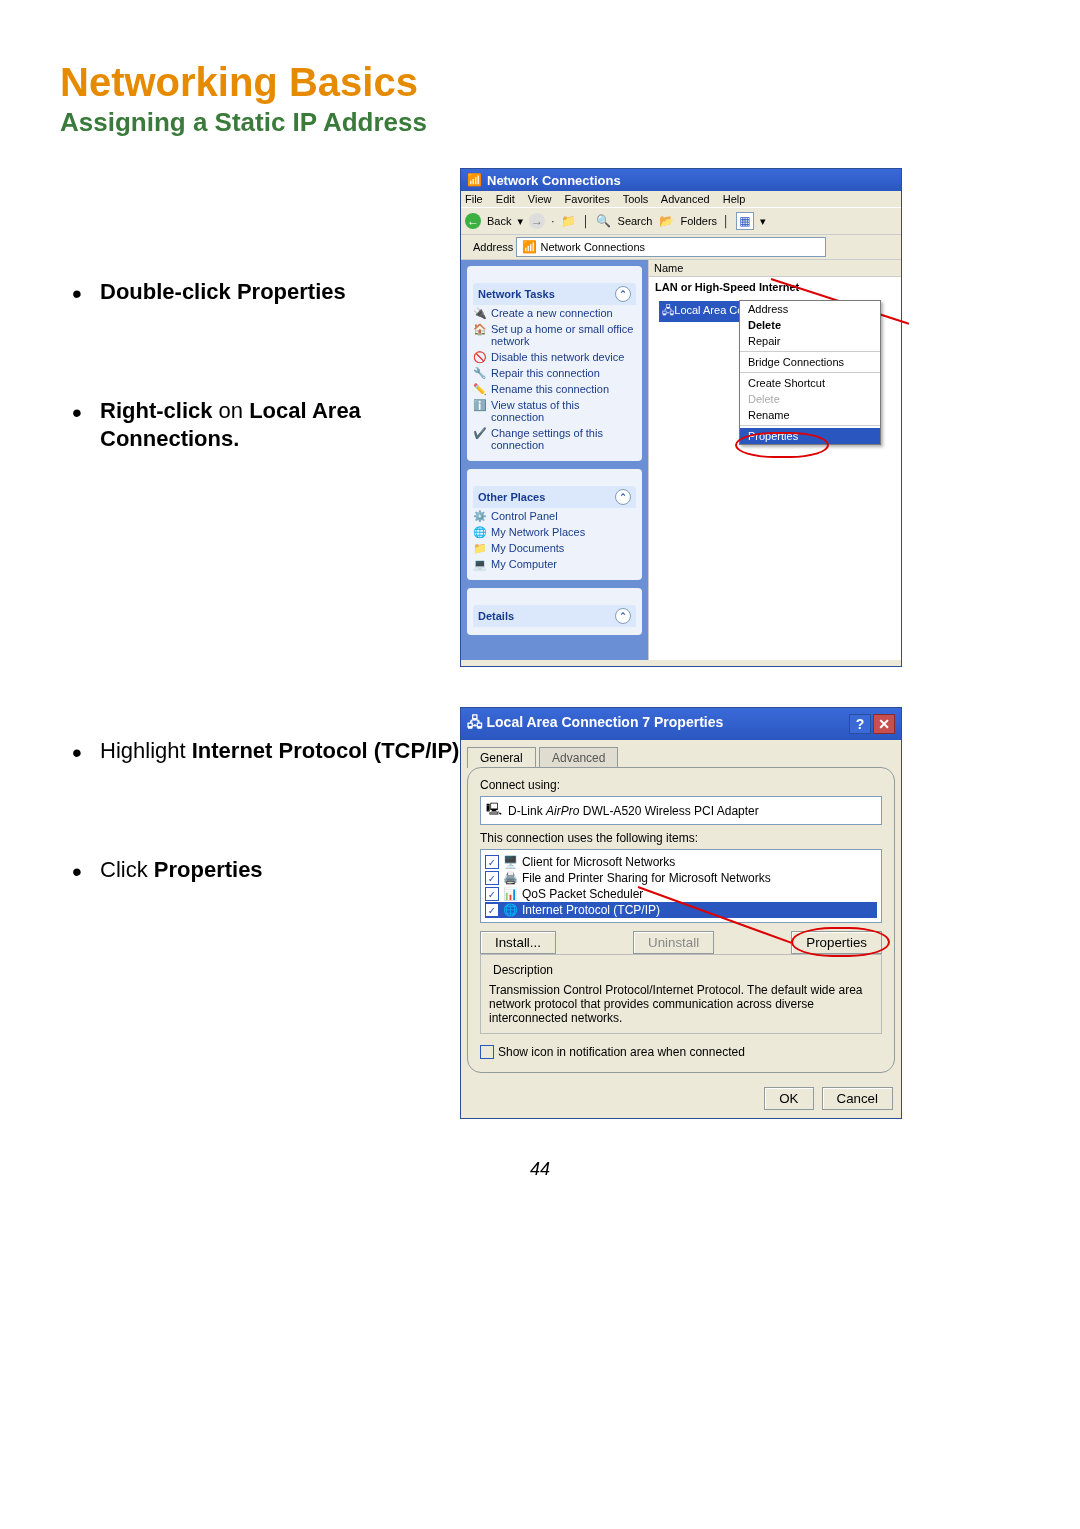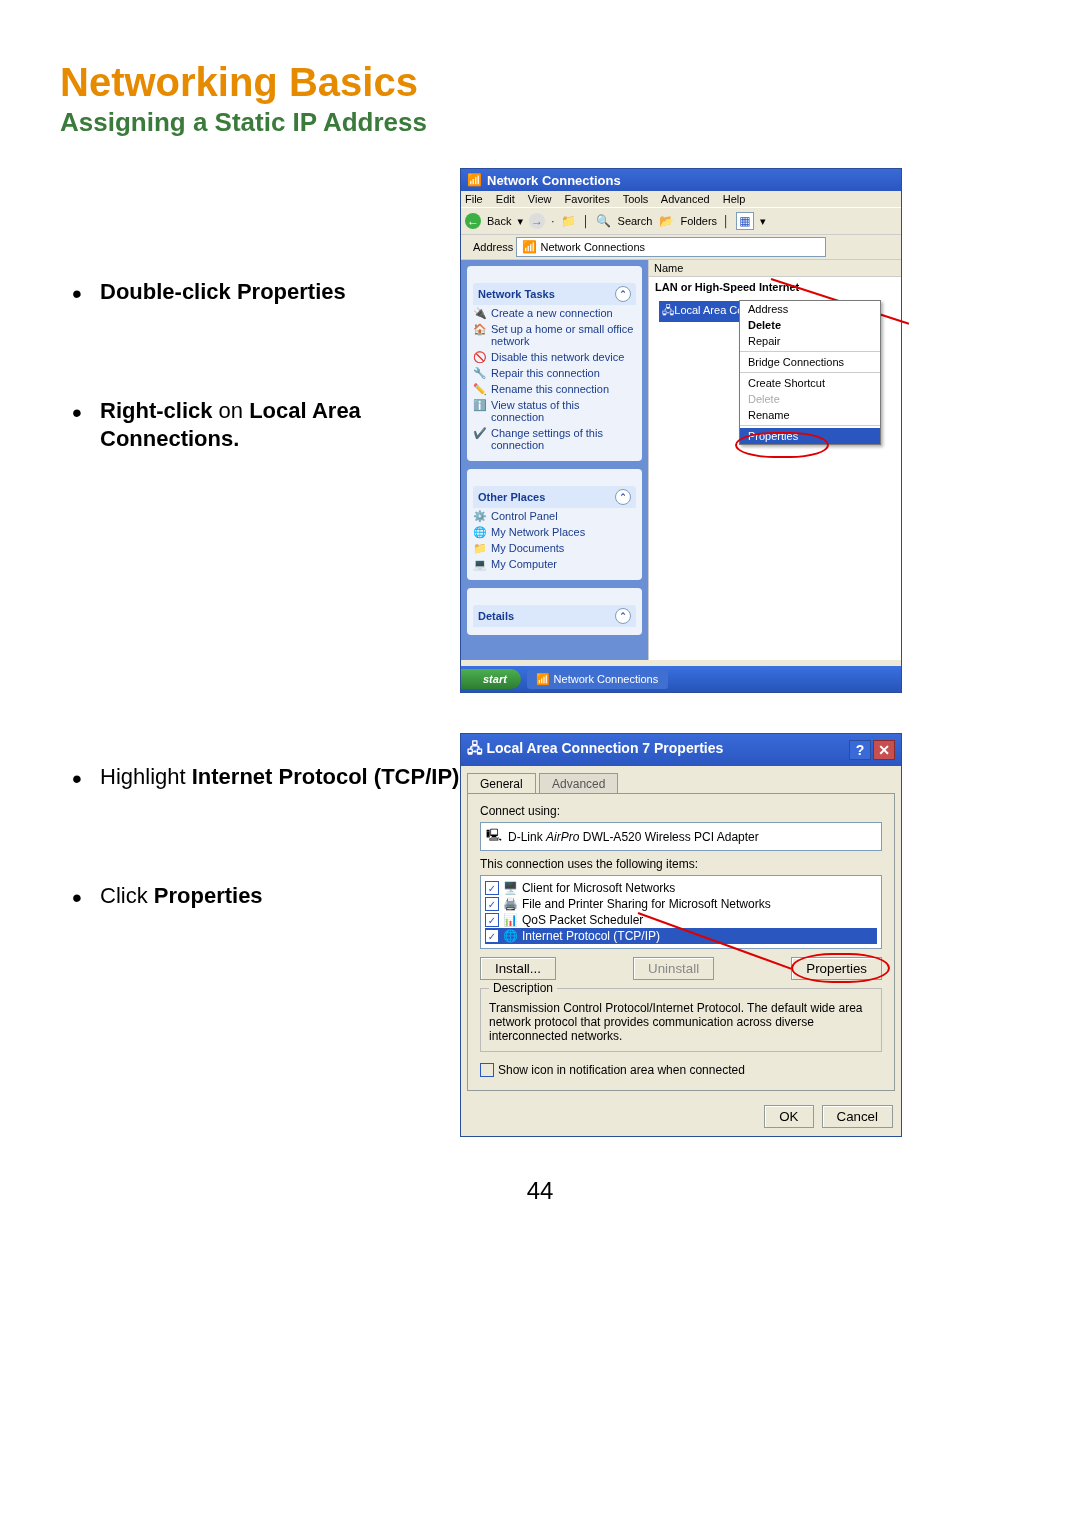--- a/index.html
+++ b/index.html
@@ -111,27 +111,27 @@
   .tab{ display:inline-block; background:#ece9d8; border:1px solid #919b9c; border-bottom:none; padding:3px 12px; position:relative; top:1px;}
   .tab.inactive{ background:#e0ddd0; color:#555;}
   .tabpane{ border:1px solid #919b9c; margin:0 6px 6px 6px; padding:10px 12px 12px 12px; background:#ece9d8;}
   .txtfield{ background:#fff; border:1px solid #7f9db9; padding:3px 5px; display:flex; align-items:center; gap:6px;}
   .btn{ background:#ece9d8; border:1px solid #919b9c; padding:3px 14px; box-shadow:inset 1px 1px #fff;}
   .listbox{ background:#fff; border:1px solid #7f9db9; padding:4px;}
   .li-row{ display:flex; align-items:center; gap:4px; padding:1px 0;}
   .cb{ width:12px;height:12px;border:1px solid #2a56c0; display:inline-flex;align-items:center;justify-content:center; color:#2a56c0; font-size:10px;}
   .li-row.sel{ background:#2a56c0; color:#fff;}
   .btnrow{ display:flex; justify-content:space-between; margin-top:8px; position:relative;}
-  .fieldset{ border:1px solid #bbb; padding:6px 8px 8px 8px; margin-top:8px;}
+  .fieldset{ border:1px solid #bbb; padding:22px 8px 8px 8px; }
   .fieldset .legend{ position:relative; top:-14px; background:#ece9d8; padding:0 4px; display:inline-block;}
   .dlg-foot{ display:flex; justify-content:flex-end; gap:8px; padding:8px;}
   .ring2{ position:absolute; border:2px solid #d00; border-radius:50%/60%; pointer-events:none;}
   .redline2{ position:absolute; height:2px; background:#d00; transform-origin:left center;}
 
-  .page-num{ text-align:center; font-size:24px; margin-top:20px;}
+  .page-num{ text-align:center; font-size:18px; margin-top:20px;font-style:italic;}
 </style>
 </head>
 <body>
 
 <div class="page">
   <div class="title">Networking Basics</div>
   <div class="subtitle">Assigning a Static IP Address</div>
 
   <div class="row">
     <div class="col-left">
@@ -235,26 +235,20 @@
               <div>Create Shortcut</div>
               <div style="color:#aaa;">Delete</div>
               <div>Rename</div>
               <div class="sep"></div>
               <div class="hot">Properties</div>
             </div>
             <div class="ring" style="top:172px; left:86px; width:90px; height:22px;"></div>
           </div>
         </div>
         <div style="background:#ece9d8;height:6px;"></div>
-        <div class="taskbar">
-          <div class="start-btn">start</div>
-          <div class="task-item">
-            <span>📶</span> <span>Network Connections</span>
-          </div>
-        </div>
       </div>
     </div>
   </div>
 
   <div class="row">
     <div class="col-left" style="padding-top:30px;">
       <ul class="instruction">
         <li>
           <span>Highlight </span><span class="bold">Internet Protocol (TCP/IP)</span>
         </li>
@@ -269,21 +263,21 @@
           <span><span>🖧</span> <span>Local Area Connection 7 Properties</span></span>
           <span class="tbtns">
             <span class="tbtn help">?</span>
             <span class="tbtn">✕</span>
           </span>
         </div>
         <div class="tabrow">
           <span class="tab">General</span>
           <span class="tab inactive">Advanced</span>
         </div>
-        <div class="tabpane" style="position:relative;">
+        <div class="tabpane" style="position:relative;border-radius:14px;">
           <div>Connect using:</div>
           <div class="txtfield" style="margin-top:4px;">
             <span>🖳</span>
             <span><span>D-Link </span><i>AirPro</i><span> DWL-A520 Wireless PCI Adapter</span></span>
           </div>
           <div style="margin-top:6px;">This connection uses the following items:</div>
           <div class="listbox" style="margin-top:4px;">
             <div class="li-row">
                 <span class="cb">✓</span>
                 <span>🖥️</span>

